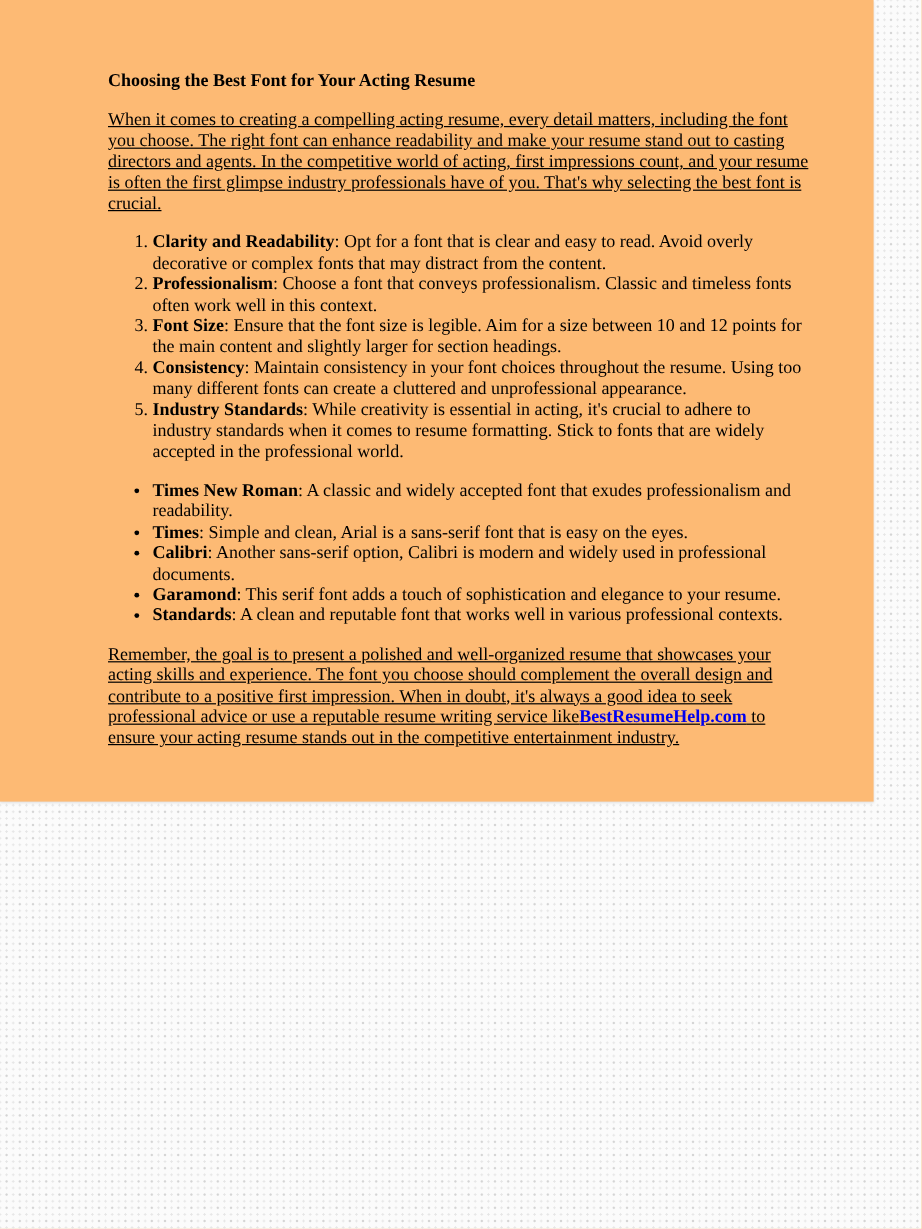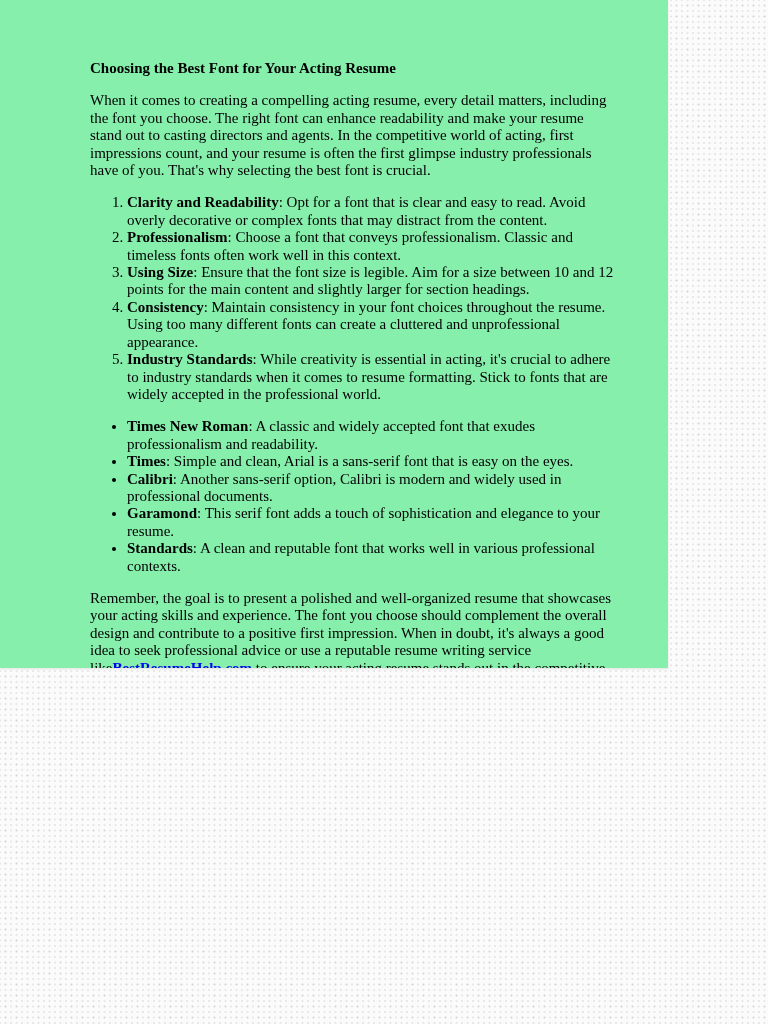--- a/index.html
+++ b/index.html
@@ -14,39 +14,40 @@
     background-color: #fbfbfb;
     background-image:
       radial-gradient(circle, #d4d4d4 0.8px, transparent 1.1px),
       radial-gradient(circle, #e6e6e6 0.8px, transparent 1.1px);
     background-size: 11px 11px, 5.5px 5.5px;
     background-position: 0 0, 2.75px 2.75px;
     font-family: "Liberation Serif", "DejaVu Serif", serif;
   }
   .page {
     box-sizing: border-box;
-    width: 668px;
+    width: 728px;
     height: 668px;
     overflow: hidden;
-    background: #86efac;
+    background: #fdba74;
     padding: 60px 54px 0 90px;
     box-shadow: 0 1px 2px rgba(0,0,0,0.10);
     color: #000000;
     font-size: 15px;
     line-height: 17.4px;
     text-align: left;
   }
   .page h1 {
     font-size: 15px;
     line-height: 17.4px;
     font-weight: bold;
     margin: 0 0 15px 0;
   }
   .page p {
     margin: 0 0 15px 0;
+    text-decoration: underline;
   }
   .page ol, .page ul {
     margin: 0 0 15px 0;
     padding-left: 37px;
   }
   .page li {
     margin: 0;
     padding: 0;
   }
   .page ul {
@@ -67,21 +68,21 @@
 <div class="page">
 
   <h1>Choosing the Best Font for Your Acting Resume</h1>
 
   <p>When it comes to creating a compelling acting resume, every detail matters, including the font you choose. The right font can enhance readability and make your resume stand out to casting directors and agents. In the competitive world of acting, first impressions count, and your resume is often the first glimpse industry professionals have of you. That's why selecting the best font is crucial.</p>
 
 
   <ol>
     <li><b class="term">Clarity and Readability</b><span>: </span><span>Opt for a font that is clear and easy to read. Avoid overly decorative or complex fonts that may distract from the content.</span></li>
     <li><b class="term">Professionalism</b><span>: </span><span>Choose a font that conveys professionalism. Classic and timeless fonts often work well in this context.</span></li>
-    <li><b class="term">Using Size</b><span>: </span><span>Ensure that the font size is legible. Aim for a size between 10 and 12 points for the main content and slightly larger for section headings.</span></li>
+    <li><b class="term">Font Size</b><span>: </span><span>Ensure that the font size is legible. Aim for a size between 10 and 12 points for the main content and slightly larger for section headings.</span></li>
     <li><b class="term">Consistency</b><span>: </span><span>Maintain consistency in your font choices throughout the resume. Using too many different fonts can create a cluttered and unprofessional appearance.</span></li>
     <li><b class="term">Industry Standards</b><span>: </span><span>While creativity is essential in acting, it's crucial to adhere to industry standards when it comes to resume formatting. Stick to fonts that are widely accepted in the professional world.</span></li>
   </ol>
 
 
   <ul>
     <li><b class="term">Times New Roman</b><span>: </span><span>A classic and widely accepted font that exudes professionalism and readability.</span></li>
     <li><b class="term">Times</b><span>: </span><span>Simple and clean, Arial is a sans-serif font that is easy on the eyes.</span></li>
     <li><b class="term">Calibri</b><span>: </span><span>Another sans-serif option, Calibri is modern and widely used in professional documents.</span></li>
     <li><b class="term">Garamond</b><span>: </span><span>This serif font adds a touch of sophistication and elegance to your resume.</span></li>

